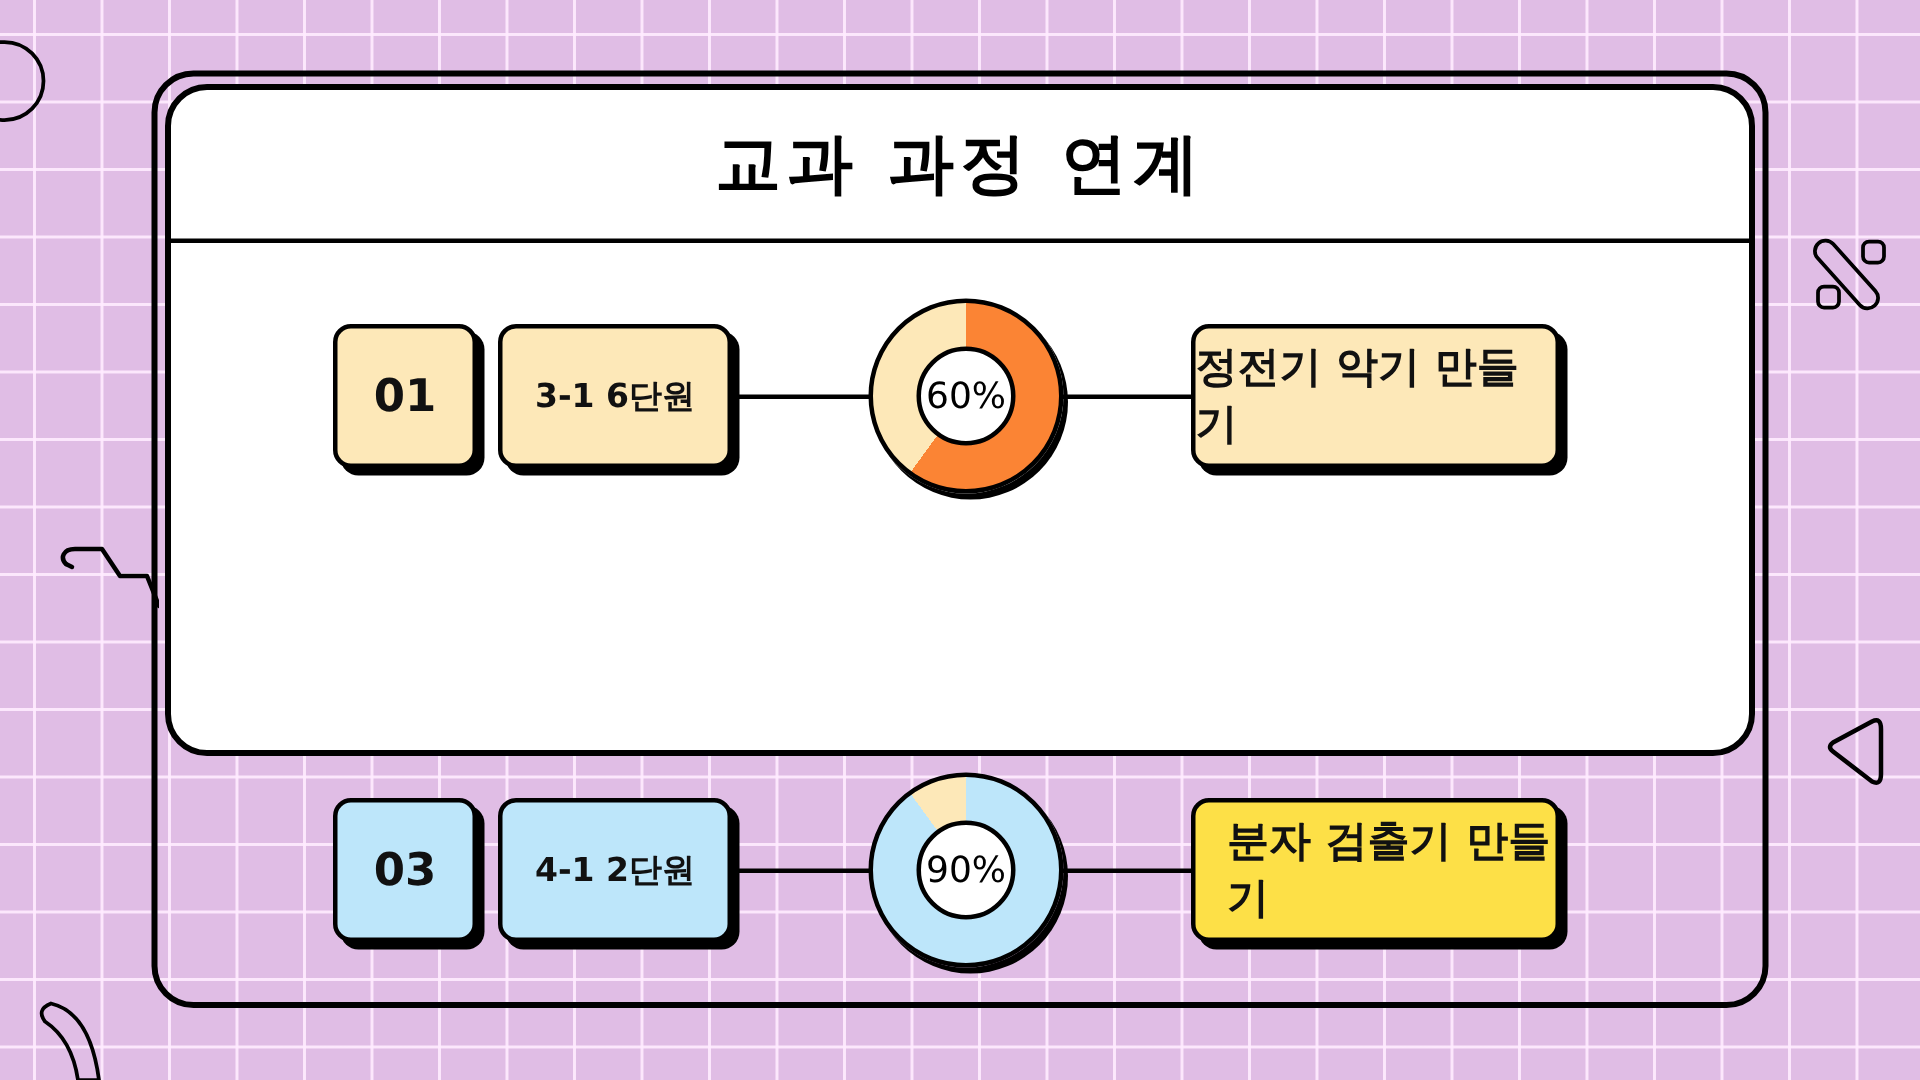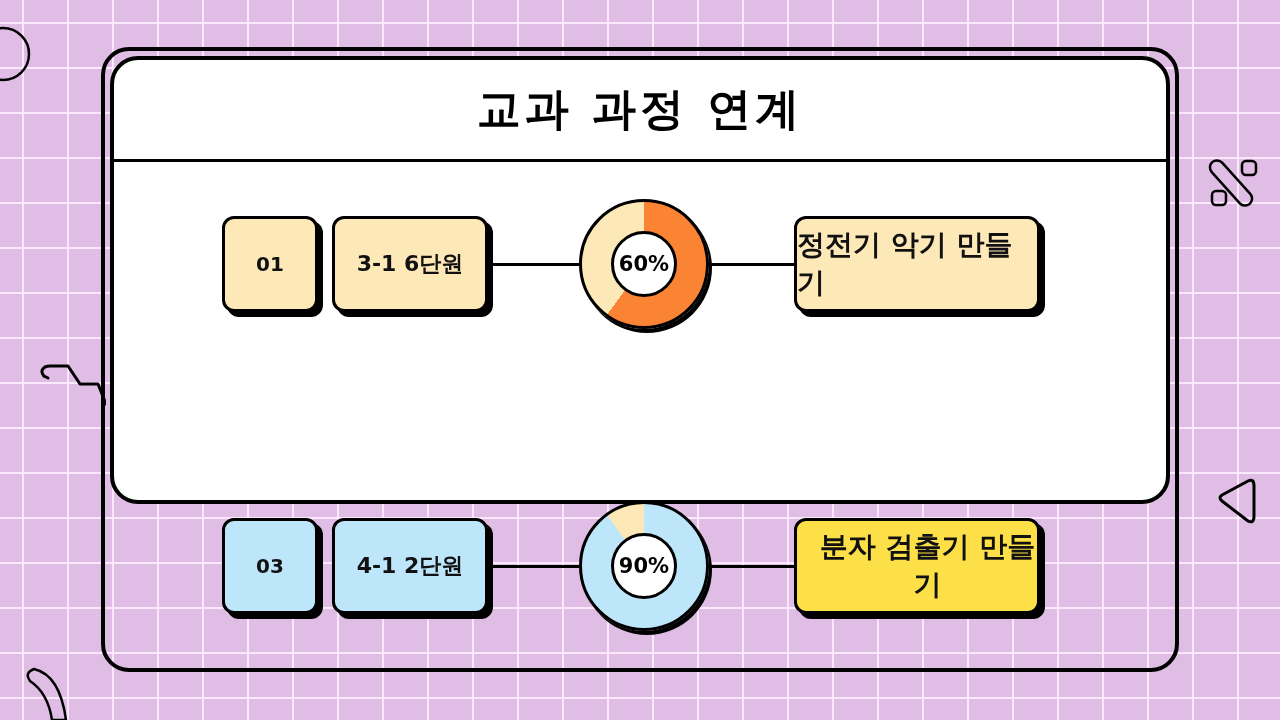--- a/index.html
+++ b/index.html
@@ -26,33 +26,33 @@
     border-bottom:3px solid #000;box-sizing:border-box;
     display:flex;align-items:center;justify-content:center;
   }
   .title{font-size:44px;font-weight:bold;color:#000;letter-spacing:4px;}
   .row{position:absolute;left:0;width:100%;height:100px;}
   .box{
     position:absolute;border:3px solid #000;border-radius:12px;box-sizing:border-box;
     box-shadow:5px 5px 0 #000;display:flex;align-items:center;justify-content:center;
     font-weight:bold;color:#111;
   }
-  .num{left:108px;top:0;width:96px;height:96px;font-size:20px;}
+  .num{left:108px;top:0;width:96px;height:96px;font-size:30px;}
   .unit{left:218px;top:0;width:156px;height:96px;font-size:22px;}
   .activity{left:680px;top:0;width:246px;height:96px;font-size:28px;}
   .connector{position:absolute;height:3px;background:#000;top:47px;}
   .donut-wrap{position:absolute;left:465px;top:-17px;width:130px;height:130px;}
   .donut{
     width:130px;height:130px;border-radius:50%;border:3px solid #000;box-sizing:border-box;
     box-shadow:3px 4px 0 #000;position:relative;
   }
   .donut-hole{
     position:absolute;left:50%;top:50%;width:66px;height:66px;margin:-33px 0 0 -33px;
     background:#fff;border:3px solid #000;border-radius:50%;box-sizing:border-box;
-    display:flex;align-items:center;justify-content:center;font-size:21px;font-weight:bold;color:#000;
+    display:flex;align-items:center;justify-content:center;font-size:24px;font-weight:normal;color:#000;
   }
   .deco{position:absolute;}
 </style>
 </head>
 <body>
 
 <svg class="deco" style="left:0;top:26px;" width="34" height="58" viewBox="0 0 34 58">
   <circle cx="3" cy="28" r="26" fill="none" stroke="#000" stroke-width="2.5"></circle>
 </svg>
 <svg class="deco" style="left:36px;top:360px;" width="70" height="66" viewBox="0 0 70 66">
@@ -84,21 +84,21 @@
     <div class="box unit" style="background:#fde8b8;">3-1 6단원</div>
     <div class="donut-wrap">
       <div class="donut" style="background:conic-gradient(#fb8434 0 60%, #fde8b8 60% 100%);">
         <div class="donut-hole">60%</div>
       </div>
     </div>
     <div class="box activity" style="background:#fde8b8;">정전기 악기 만들기</div>
   </div>
 
 
-  <div class="row" style="top:458px;text-align:center;">
+  <div class="row" style="top:472px;">
     <div class="connector" style="left:374px;width:310px;"></div>
     <div class="box num" style="background:#bde6fa;">03</div>
     <div class="box unit" style="background:#bde6fa;">4-1 2단원</div>
     <div class="donut-wrap">
       <div class="donut" style="background:conic-gradient(#bde6fa 0 90%, #fde8b8 90% 100%);">
         <div class="donut-hole">90%</div>
       </div>
     </div>
     <div class="box activity" style="background:#fde047;padding-left:21px;">분자 검출기 만들기</div>
   </div>

